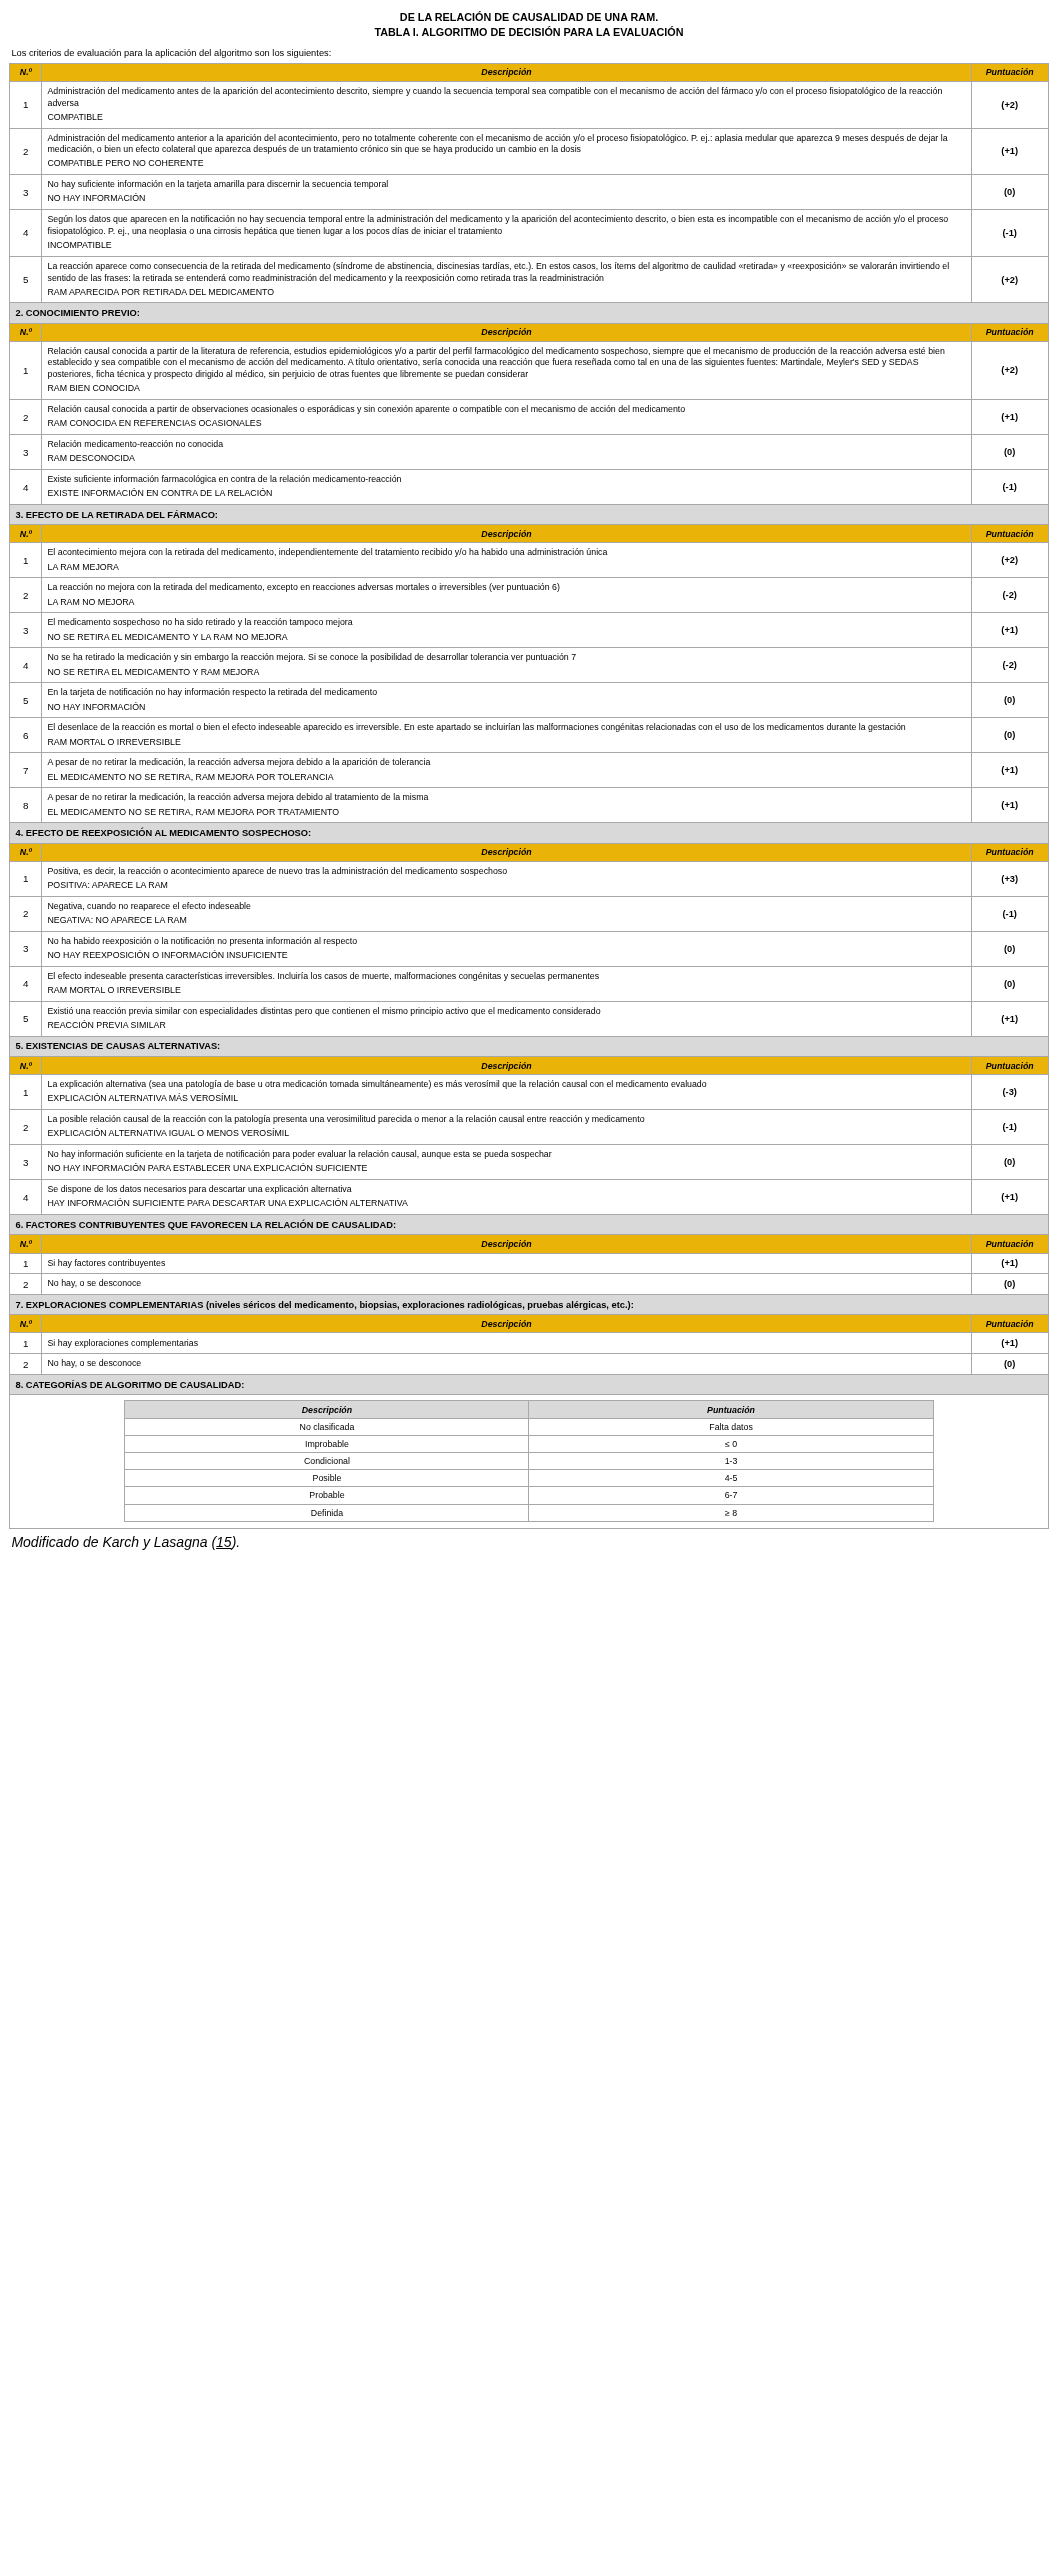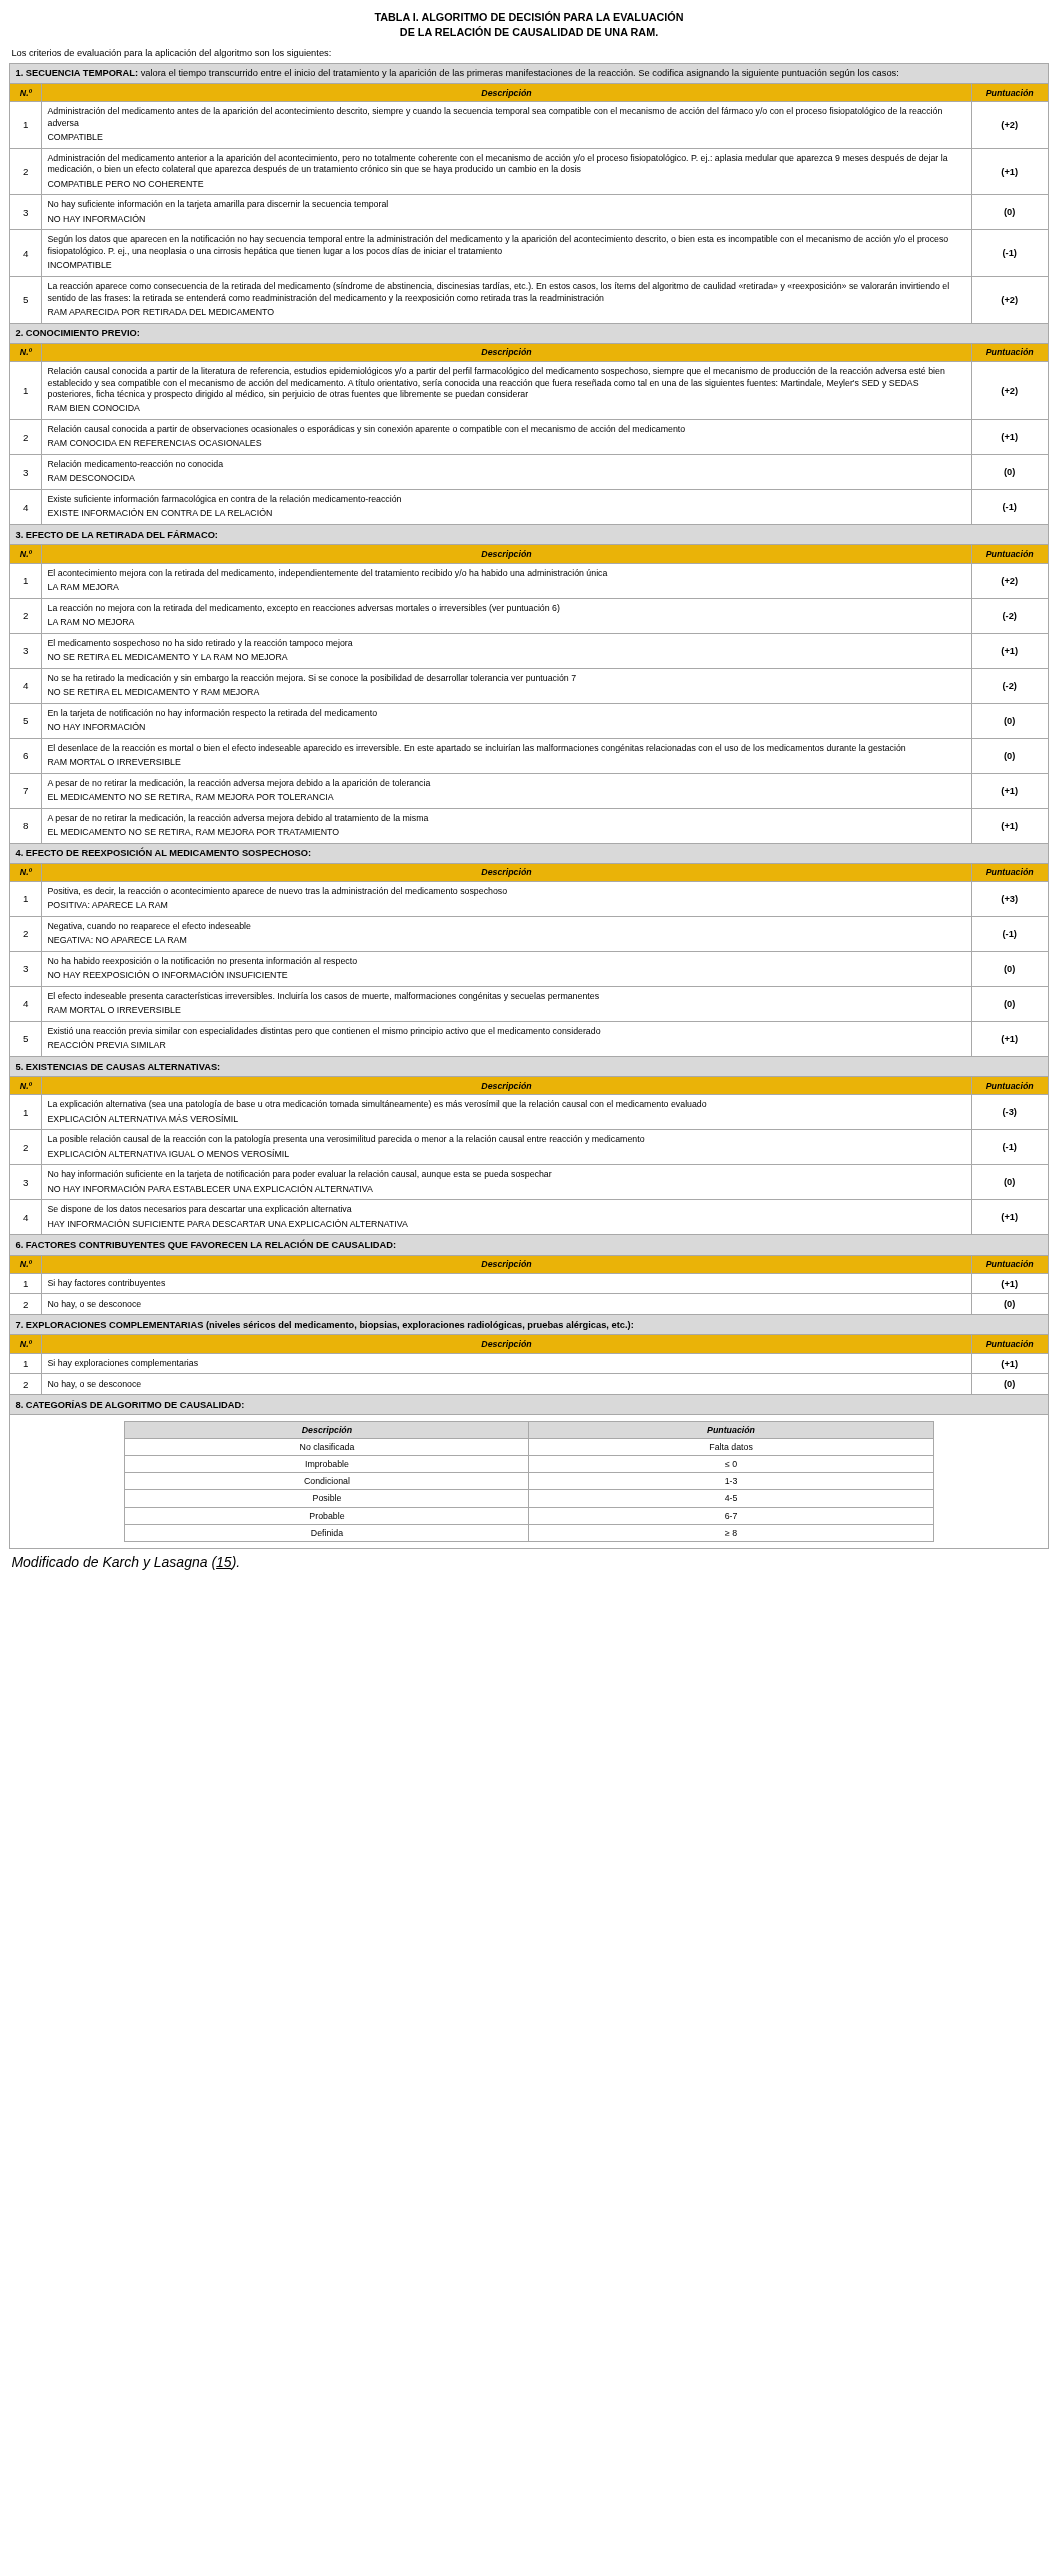--- a/index.html
+++ b/index.html
@@ -98,36 +98,33 @@
   .footnote .ref {
     text-decoration: underline;
   }
 </style>
 </head>
 <body>
 
 <div class="page">
 
   <div class="title">
+    <div>DE LA RELACIÓN DE CAUSALIDAD DE UNA RAM.</div>
     <div>TABLA I. ALGORITMO DE DECISIÓN PARA LA EVALUACIÓN</div>
-    <div>DE LA RELACIÓN DE CAUSALIDAD DE UNA RAM.</div>
   </div>
 
   <div class="intro">Los criterios de evaluación para la aplicación del algoritmo son los siguientes:</div>
 
   <table class="main">
     <colgroup>
       <col style="width:32px">
       <col>
       <col style="width:77px">
     </colgroup>
     <tbody id="table-body">
-        <tr class="section-head">
-          <td colspan="3"><span>1. SECUENCIA TEMPORAL:</span><span class="normal"> valora el tiempo transcurrido entre el inicio del tratamiento y la aparición de las primeras manifestaciones de la reacción. Se codifica asignando la siguiente puntuación según los casos:</span></td>
-        </tr>
         <tr class="colhead">
           <td>N.º</td>
           <td>Descripción</td>
           <td>Puntuación</td>
         </tr>
         <tr>
           <td class="c-num">1</td>
           <td class="c-desc"><span>Administración del medicamento antes de la aparición del acontecimiento descrito, siempre y cuando la secuencia temporal sea compatible con el mecanismo de acción del fármaco y/o con el proceso fisiopatológico de la reacción adversa</span><span class="bold">COMPATIBLE</span></td>
           <td class="c-score">(+2)</td>
         </tr>
@@ -273,21 +270,21 @@
           <td class="c-desc"><span>La explicación alternativa (sea una patología de base u otra medicación tomada simultáneamente) es más verosímil que la relación causal con el medicamento evaluado</span><span class="bold">EXPLICACIÓN ALTERNATIVA MÁS VEROSÍMIL</span></td>
           <td class="c-score">(-3)</td>
         </tr>
         <tr>
           <td class="c-num">2</td>
           <td class="c-desc"><span>La posible relación causal de la reacción con la patología presenta una verosimilitud parecida o menor a la relación causal entre reacción y medicamento</span><span class="bold">EXPLICACIÓN ALTERNATIVA IGUAL O MENOS VEROSÍMIL</span></td>
           <td class="c-score">(-1)</td>
         </tr>
         <tr>
           <td class="c-num">3</td>
-          <td class="c-desc"><span>No hay información suficiente en la tarjeta de notificación para poder evaluar la relación causal, aunque esta se pueda sospechar</span><span class="bold">NO HAY INFORMACIÓN PARA ESTABLECER UNA EXPLICACIÓN ALTERNATIVA</span></td>
+          <td class="c-desc"><span>No hay información suficiente en la tarjeta de notificación para poder evaluar la relación causal, aunque esta se pueda sospechar</span><span class="bold">NO HAY INFORMACIÓN PARA ESTABLECER UNA EXPLICACIÓN SUFICIENTE</span></td>
           <td class="c-score">(0)</td>
         </tr>
         <tr>
           <td class="c-num">4</td>
           <td class="c-desc"><span>Se dispone de los datos necesarios para descartar una explicación alternativa</span><span class="bold">HAY INFORMACIÓN SUFICIENTE PARA DESCARTAR UNA EXPLICACIÓN ALTERNATIVA</span></td>
           <td class="c-score">(+1)</td>
         </tr>
         <tr class="section-head">
           <td colspan="3"><span>6. FACTORES CONTRIBUYENTES QUE FAVORECEN LA RELACIÓN DE CAUSALIDAD:</span></td>
         </tr>

